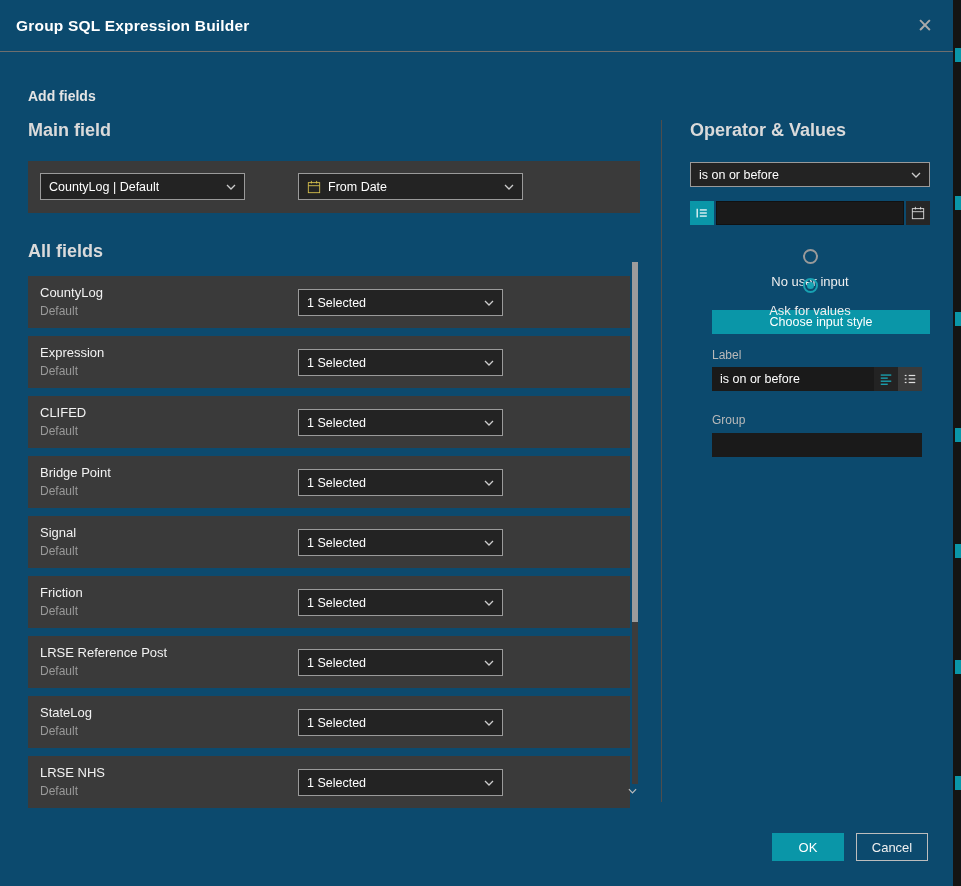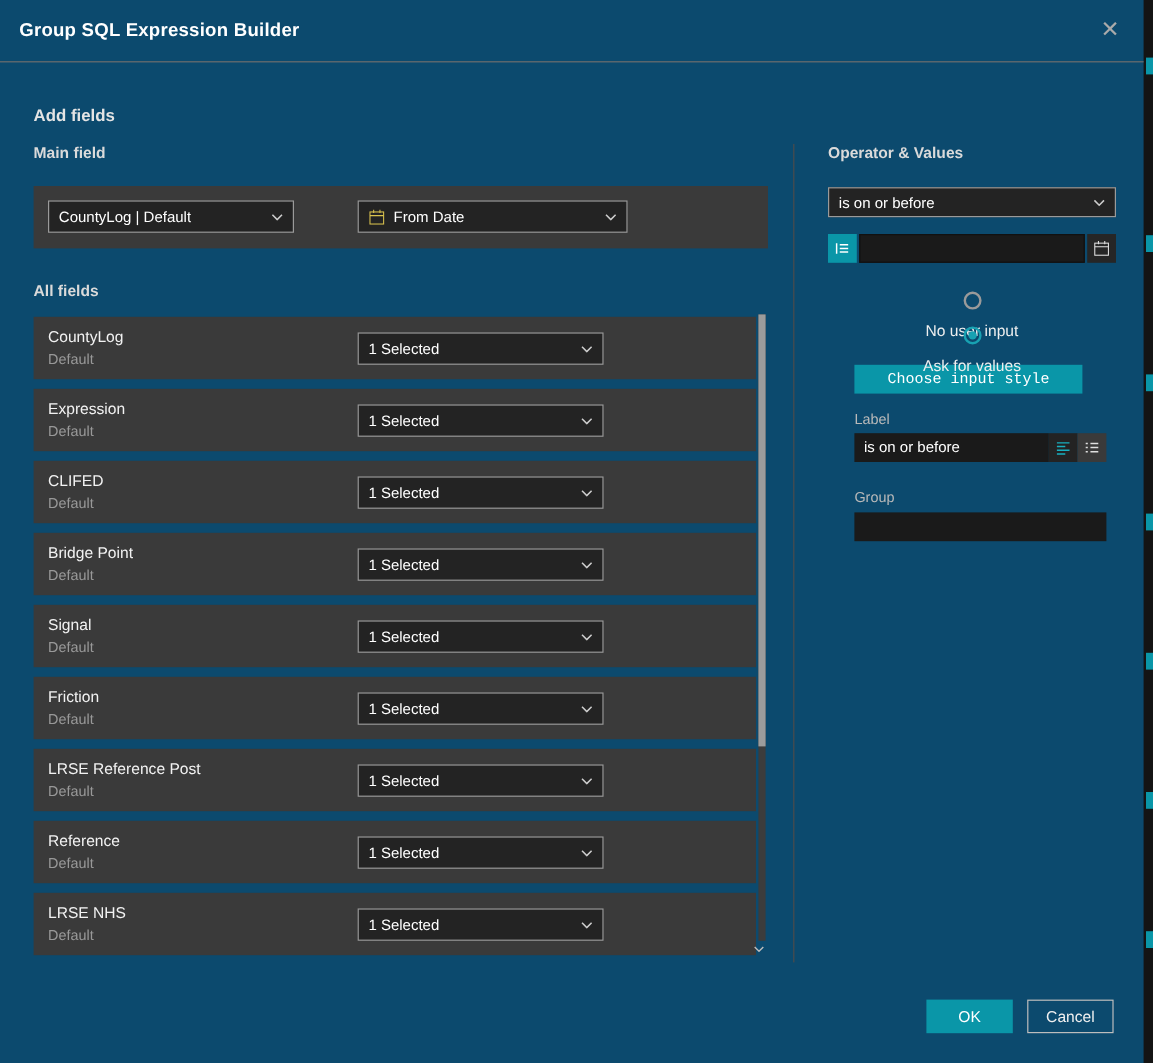--- a/index.html
+++ b/index.html
@@ -23,21 +23,21 @@
   .title { color:#ffffff; font-size:15.5px; font-weight:bold; letter-spacing:.2px; }
   .close {
     margin-left:auto; color:#aaaaaa; font-size:19px; line-height:1;
     cursor:pointer; padding:2px 4px;
   }
   
   .add-fields {
     position:absolute; left:28px; top:88px;
     font-size:14px; font-weight:bold; color:#e4e4e4;
   }
-  .section-label { font-size:13px; font-weight:bold; color:#dadada; }
+  .section-label { font-size:18px; font-weight:bold; color:#dadada; }
   
   .left-col { position:absolute; left:28px; top:120px; width:612px; }
   .main-panel {
     margin-top:20px; height:52px; background:#3a3a3a; position:relative;
   }
   .select {
     height:27px; background:#232323; border:1px solid #9a9a9a;
     display:flex; align-items:center; padding:0 8px; gap:7px;
     color:#ffffff; font-size:12.5px; cursor:pointer;
   }
@@ -86,24 +86,24 @@
     width:15px; height:15px; border:2px solid #9a9a9a; border-radius:50%;
     position:relative; flex:0 0 15px;
   }
   .radio.sel { border-color:#18a2b2; }
   .radio.sel::after {
     content:""; position:absolute; left:2px; top:2px; right:2px; bottom:2px;
     background:#18a2b2; border-radius:50%;
   }
   .radio-label { font-size:13px; color:#efefef; }
   .choose-btn {
-    margin-left:22px; margin-top:12px; width:190px; height:24px;
+    margin-left:22px; margin-top:12px; width:218px; height:24px;
     background:#0a96a8; color:#ffffff; font-size:12.5px; border:none;
     display:flex; align-items:center; justify-content:center; cursor:pointer;
-    font-family:Liberation Mono, monospace;
+    font-family:Liberation Sans, sans-serif;
   }
   .label-caption { margin-left:22px; margin-top:14px; font-size:12px; color:#b9b9b9; }
   .label-row { margin-left:22px; margin-top:5px; display:flex; align-items:center; }
   .label-input {
     width:162px; height:24px; background:#1a1a1a; border:none;
     color:#ffffff; font-size:12.5px; padding:0 8px; outline:none;
   }
   .style-btn {
     width:24px; height:24px; display:flex; align-items:center; justify-content:center;
     cursor:pointer; background:#3a3a3a;
@@ -261,21 +261,21 @@
           <span class="sel-text">1 Selected</span>
           <span class="chev">
               <svg width="10" height="6" viewBox="0 0 10 6">
                 <path d="M1 1 L5 5 L9 1" stroke="#cccccc" stroke-width="1.3" fill="none"></path>
               </svg>
             </span>
         </div>
       </div>
 
       <div class="row">
-        <span class="name">Reference</span>
+        <span class="name">StateLog</span>
         <span class="sub">Default</span>
         <div class="select">
           <span class="sel-text">1 Selected</span>
           <span class="chev">
               <svg width="10" height="6" viewBox="0 0 10 6">
                 <path d="M1 1 L5 5 L9 1" stroke="#cccccc" stroke-width="1.3" fill="none"></path>
               </svg>
             </span>
         </div>
       </div>

